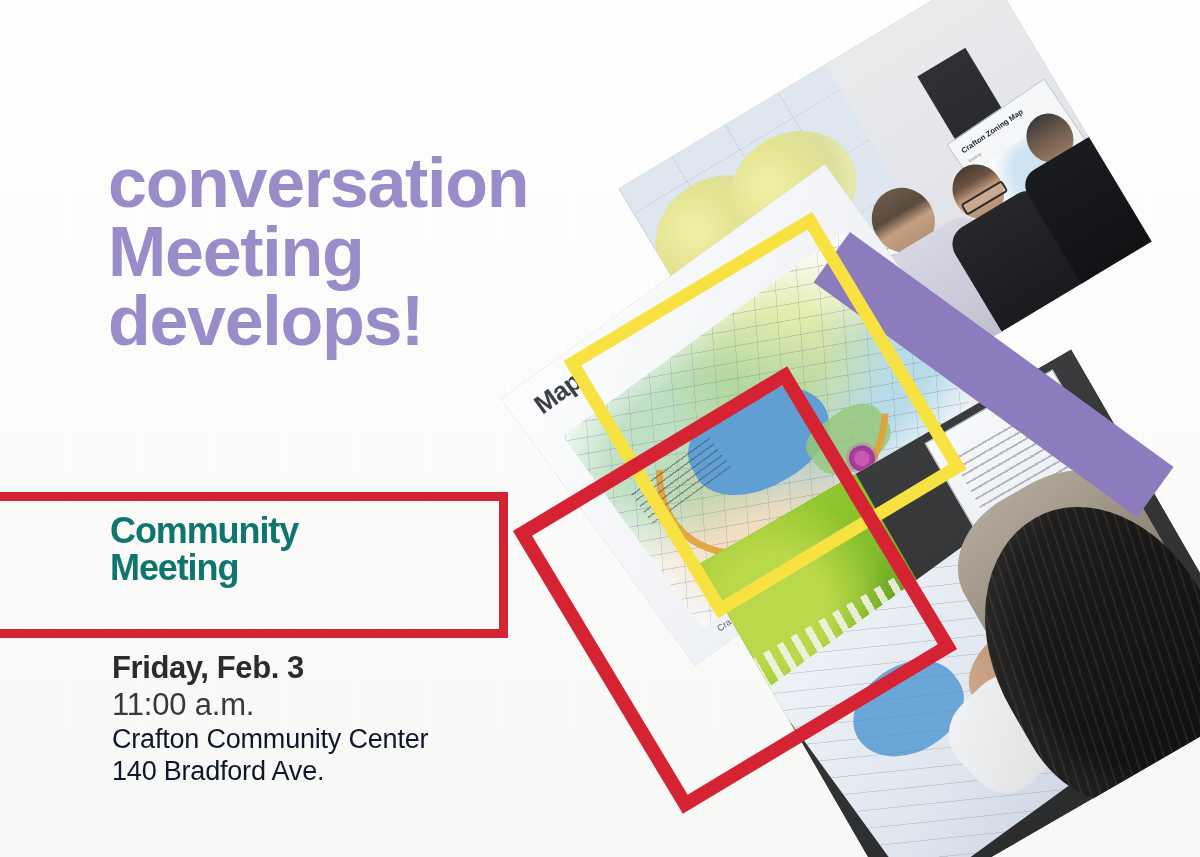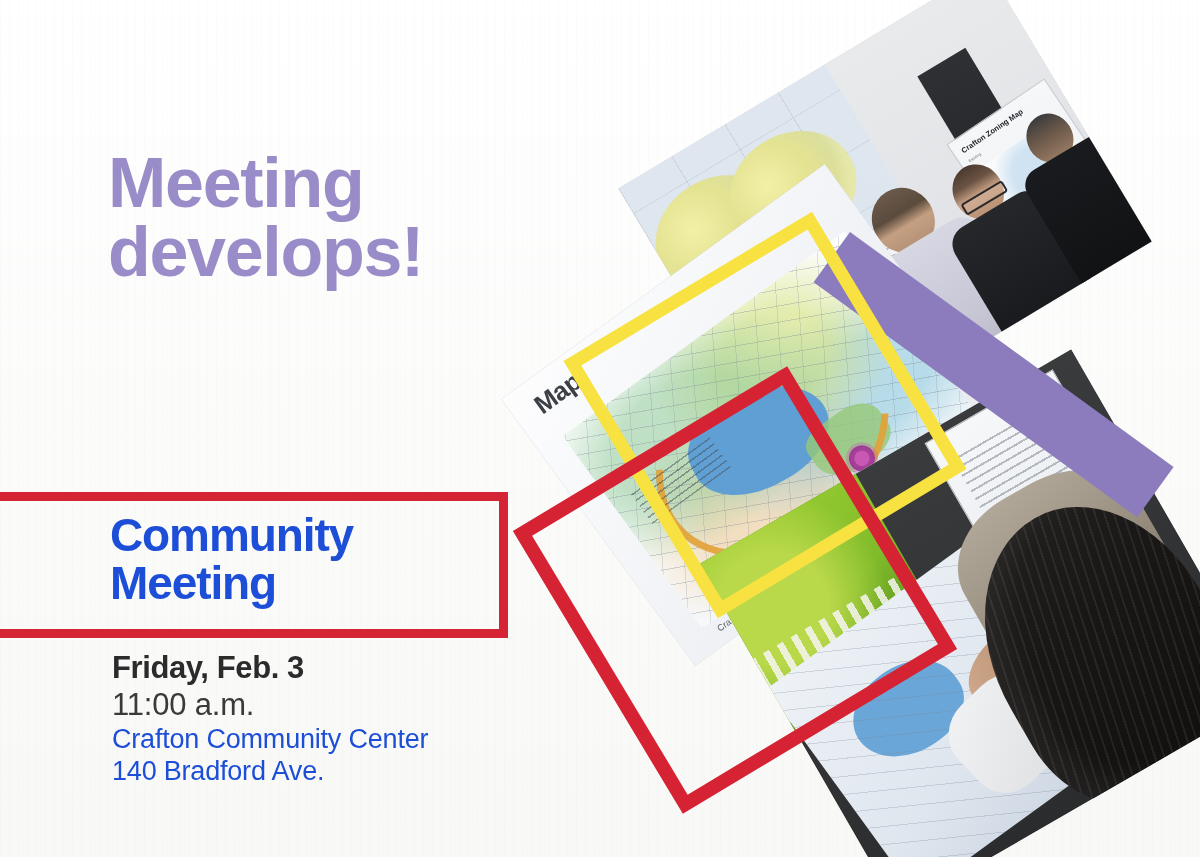--- a/index.html
+++ b/index.html
@@ -54,25 +54,25 @@
     border: 9px solid #d52433;
     background: transparent;
     box-sizing: border-box;
     z-index: 25;
   }
   #meeting-title {
     position: absolute;
     left: 110px;
     top: 512px;
     z-index: 30;
-    font-size: 46px;
+    font-size: 36px;
     line-height: 1.04;
     font-weight: 700;
     letter-spacing: -1.1px;
-    color: #1d4ed8;
+    color: #0f766e;
   }
   #meeting-title .mt-line { display: block; }
 
   #event-details {
     position: absolute;
     left: 112px;
     top: 650px;
     z-index: 30;
     color: #333333;
   }
@@ -88,21 +88,21 @@
     font-weight: 400;
     letter-spacing: -0.2px;
     line-height: 1.2;
     color: #3a3a3a;
   }
   #event-venue, #event-address {
     font-size: 27px;
     font-weight: 400;
     letter-spacing: -0.2px;
     line-height: 1.2;
-    color: #1d4ed8;
+    color: #0f172a;
   }
 
   
   #collage {
     position: absolute;
     left: 520px;
     top: 0px;
     width: 680px;
     height: 857px;
     z-index: 10;
@@ -539,20 +539,21 @@
       <div class="st-shoulder"></div>
       <div class="st-hair"></div>
     </div>
 
     <div id="purple-bar"></div>
     <div id="yellow-frame"></div>
     <div id="red-frame"></div>
   </div>
 
   <h1 id="headline">
+    <span class="hl-line">conversation</span>
     <span class="hl-line">Meeting</span>
     <span class="hl-line">develops!</span>
   </h1>
 
   <div id="meeting-box"></div>
 
   <div id="meeting-title">
     <span class="mt-line">Community</span>
     <span class="mt-line">Meeting</span>
   </div>

